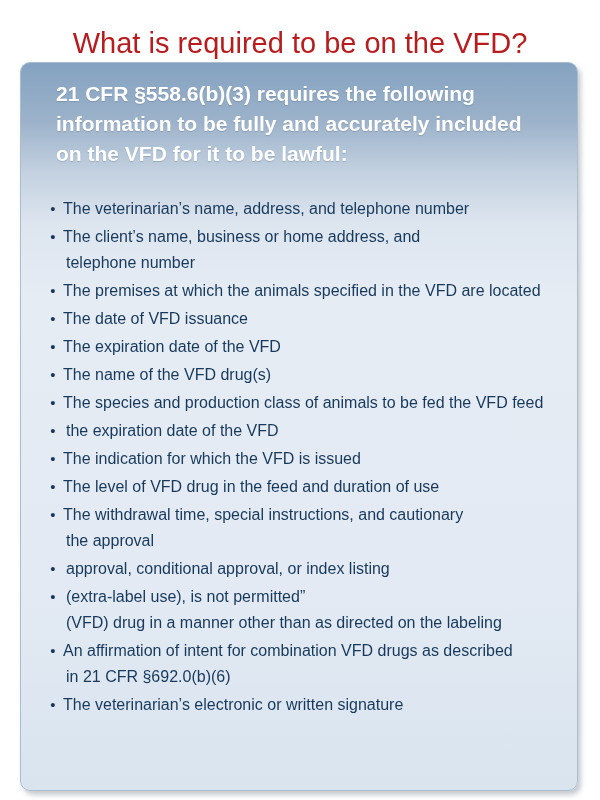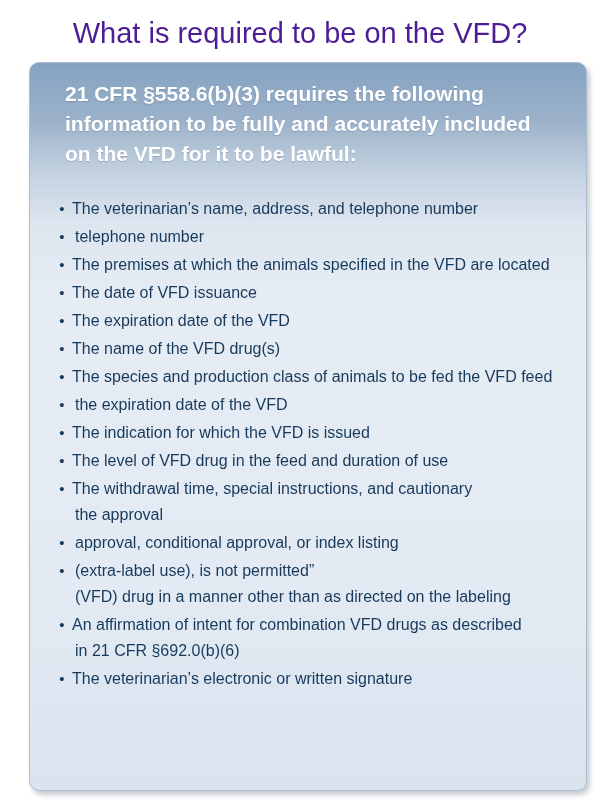--- a/index.html
+++ b/index.html
@@ -4,30 +4,30 @@
 <style>
   * { margin: 0; padding: 0; box-sizing: border-box; }
   html, body {
     width: 600px;
     height: 800px;
     background: #ffffff;
     font-family: "Liberation Sans", sans-serif;
     overflow: hidden;
   }
   .page-title {
-    margin-top: 17px;
+    margin-top: 27px;
     text-align: center;
     font-size: 29px;
     font-weight: 400;
-    color: #4c1d95;
+    color: #b91c1c;
     letter-spacing: 0px;
   }
   .card {
     position: absolute;
-    left: 29px;
+    left: 20px;
     top: 62px;
     width: 558px;
     height: 729px;
     border: 1px solid #a9bdcf;
     border-radius: 10px;
     background: linear-gradient(to bottom,
       #84a2c0 0%,
       #9cb2ca 8%,
       #c3d1e0 15%,
       #dde5ef 22%,
@@ -80,20 +80,21 @@
   <ul class="requirements-list">
       <li class="req-item">
         <span class="bullet-marker">•</span>
         <div class="req-lines">
           <div class="req-line">The veterinarian’s name, address, and telephone number</div>
         </div>
       </li>
       <li class="req-item">
         <span class="bullet-marker">•</span>
         <div class="req-lines">
+          <div class="req-line">The client’s name, business or home address, and</div>
           <div class="req-line cont">telephone number</div>
         </div>
       </li>
       <li class="req-item">
         <span class="bullet-marker">•</span>
         <div class="req-lines">
           <div class="req-line">The premises at which the animals specified in the VFD are located</div>
         </div>
       </li>
       <li class="req-item">

